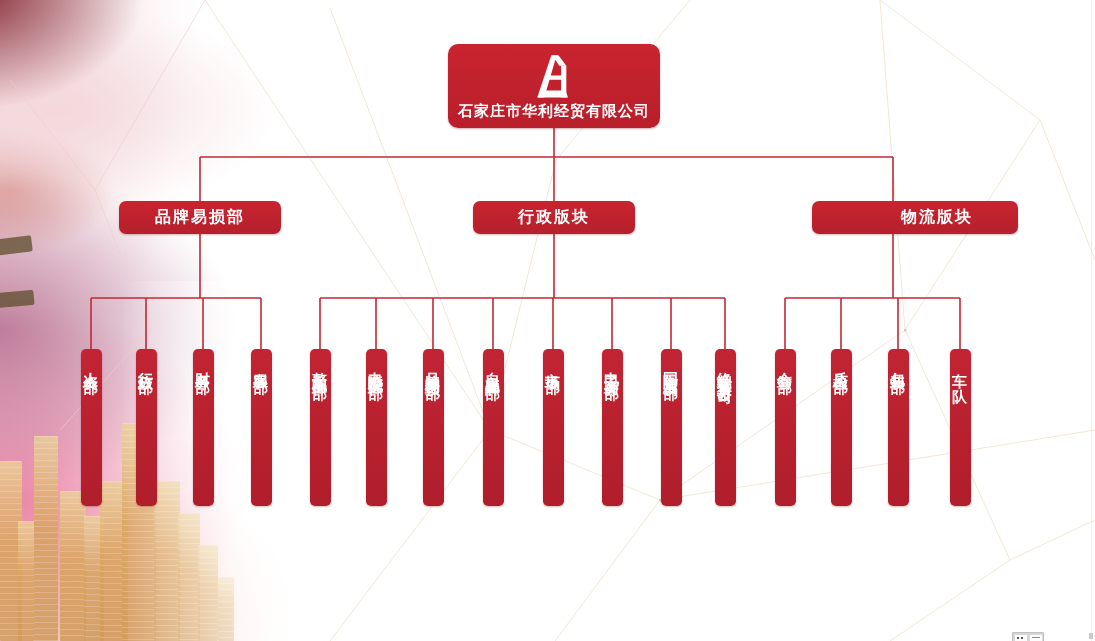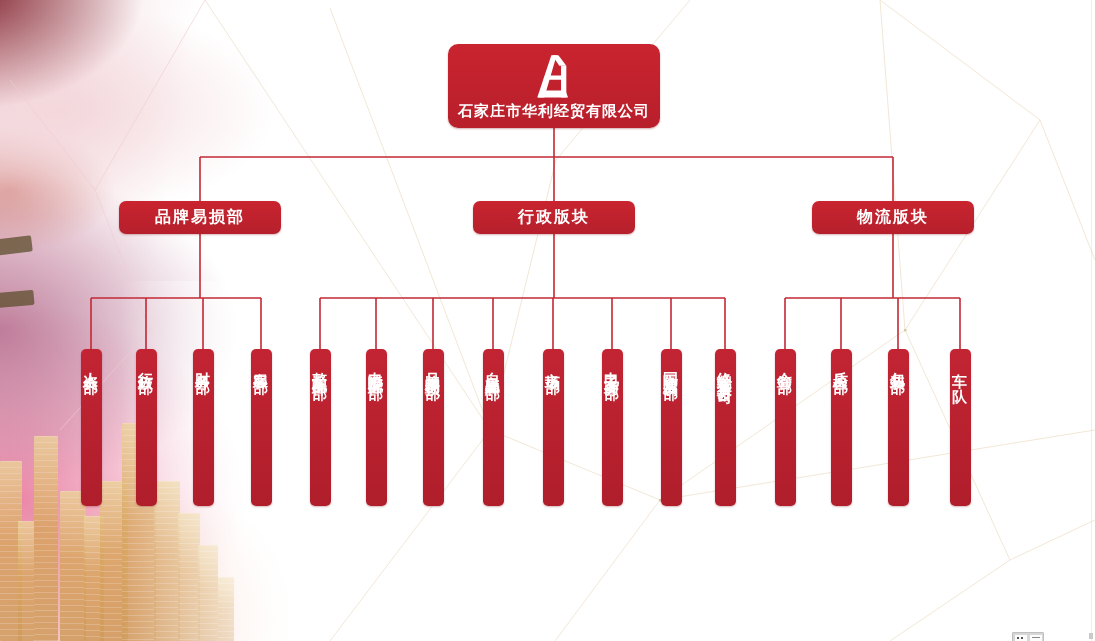--- a/index.html
+++ b/index.html
@@ -170,21 +170,21 @@
     </svg>
     <div class="company-name">石家庄市华利经贸有限公司</div>
   </div>
 
   <div class="division" style="left:119px;">
     <span>品牌易损部</span>
   </div>
   <div class="division" style="left:473px;">
     <span>行政版块</span>
   </div>
-  <div class="division" style="left:812px;">
+  <div class="division" style="left:812px;padding-left:44px;">
     <span>物流版块</span>
   </div>
 
   <div id="pillars">
       <div class="pillar" style="left: 80.5px;">人资部</div>
       <div class="pillar" style="left: 135.5px;">行政部</div>
       <div class="pillar" style="left: 192.5px;">财务部</div>
       <div class="pillar" style="left: 250.5px;">客服部</div>
       <div class="pillar" style="left: 309.5px;">整车配件部</div>
       <div class="pillar" style="left: 365.5px;">电喷配件部</div>

